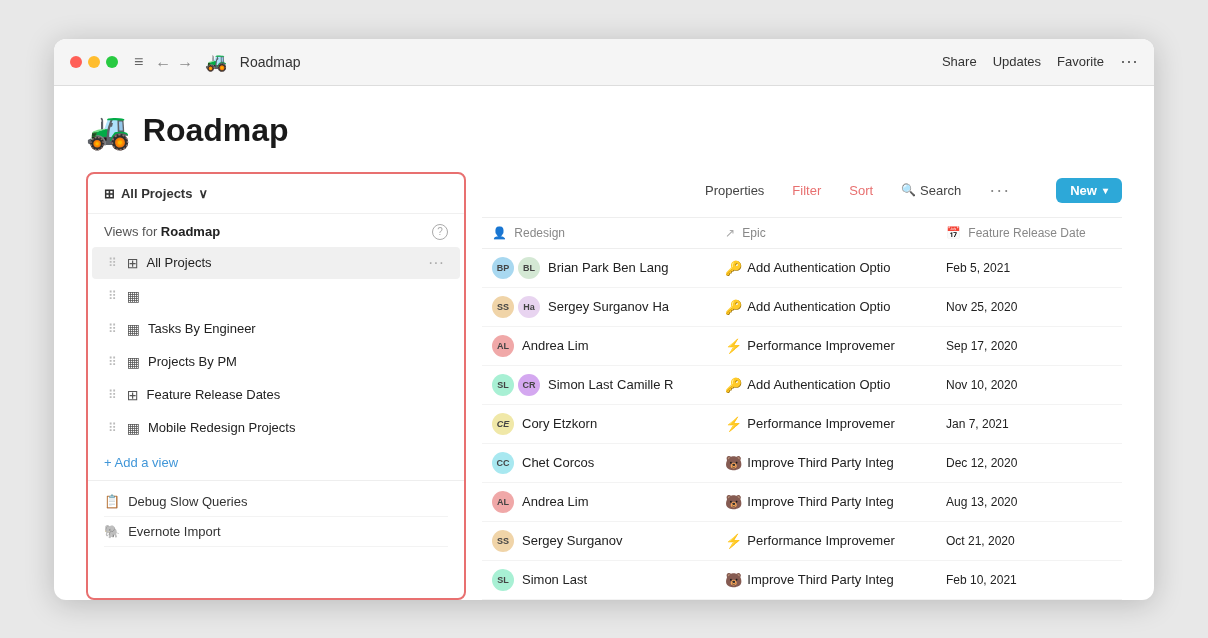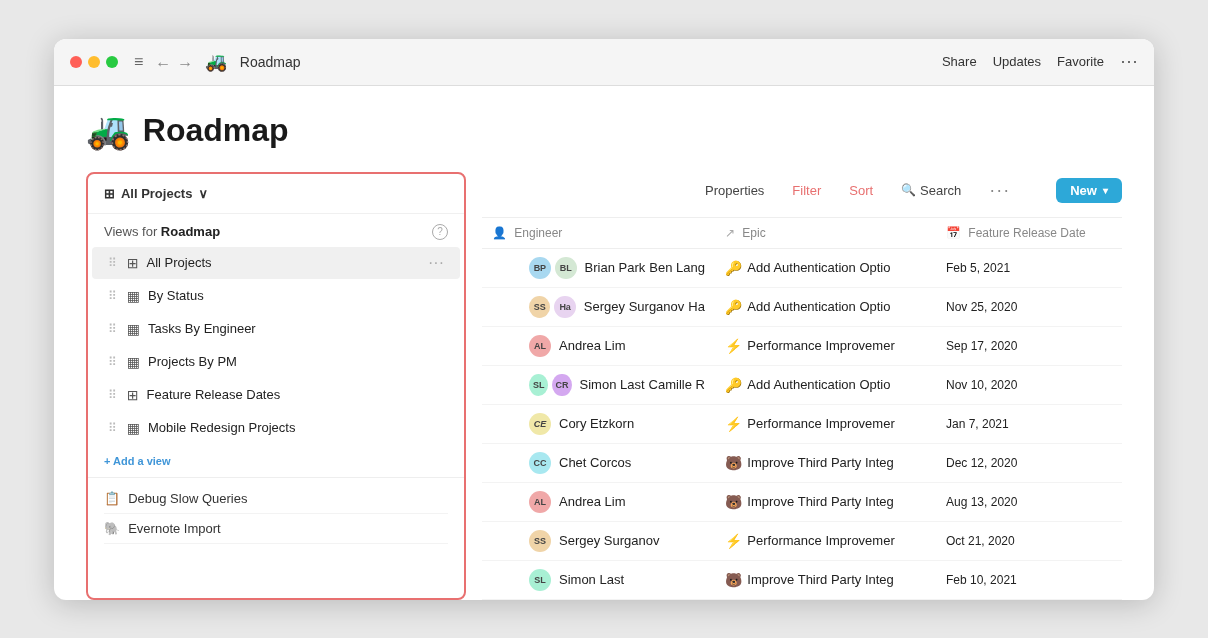--- a/index.html
+++ b/index.html
@@ -128,24 +128,24 @@
       color: #aaa; font-size: 16px; cursor: pointer;
       opacity: 0;
     }
     .view-dots.visible { opacity: 1; }
 
     .add-view-btn {
       display: flex;
       align-items: center;
       gap: 6px;
       padding: 10px 16px;
-      font-size: 11px;
+      font-size: 13px;
       color: #4096d8;
       cursor: pointer;
-      font-weight: 700;
+      font-weight: 400;
     }
 
     
     .table-area {
       flex: 1;
       overflow: hidden;
     }
     .toolbar {
       display: flex;
       align-items: center;
@@ -203,21 +203,21 @@
     .data-table td {
       padding: 8px 10px;
       border-bottom: 1px solid #f3f3f3;
       white-space: nowrap;
       overflow: hidden;
       text-overflow: ellipsis;
       max-width: 200px;
       color: #222;
     }
     .th-icon { margin-right: 4px; color: #aaa; }
-    .engineer-cell { display: flex; align-items: center; gap: 4px; margin-left: 37px; }
+    .engineer-cell { display: flex; align-items: center; gap: 4px; }
     .avatar {
       width: 22px; height: 22px;
       border-radius: 50%;
       font-size: 12px;
       display: inline-flex;
       align-items: center;
       justify-content: center;
       overflow: hidden;
     }
     .epic-cell { display: flex; align-items: center; gap: 5px; color: #222; }
@@ -285,21 +285,20 @@
         <div>
           <div class="view-item active">
             <span class="view-drag">⠿</span>
             <span class="view-icon">⊞</span>
             <span class="view-label">All Projects</span>
             <span class="view-dots visible">···</span>
           </div>
           <div class="view-item">
             <span class="view-drag">⠿</span>
             <span class="view-icon">▦</span>
-            <span class="view-label">By Status</span>
             <span class="view-dots">···</span>
           </div>
           <div class="view-item">
             <span class="view-drag">⠿</span>
             <span class="view-icon">▦</span>
             <span class="view-label">Tasks By Engineer</span>
             <span class="view-dots">···</span>
           </div>
           <div class="view-item">
             <span class="view-drag">⠿</span>
@@ -351,21 +350,21 @@
             <span>New</span>
             <span class="new-btn-chevron">▾</span>
           </button>
         </div>
 
         <table class="data-table">
           <thead>
             <tr>
               <th>
                 <span class="th-icon">👤</span>
-                <span>Engineer</span>
+                <span>Redesign</span>
               </th>
               <th>
                 <span class="th-icon">↗</span>
                 <span>Epic</span>
               </th>
               <th>
                 <span class="th-icon">📅</span>
                 <span>Feature Release Date</span>
               </th>
             </tr>

